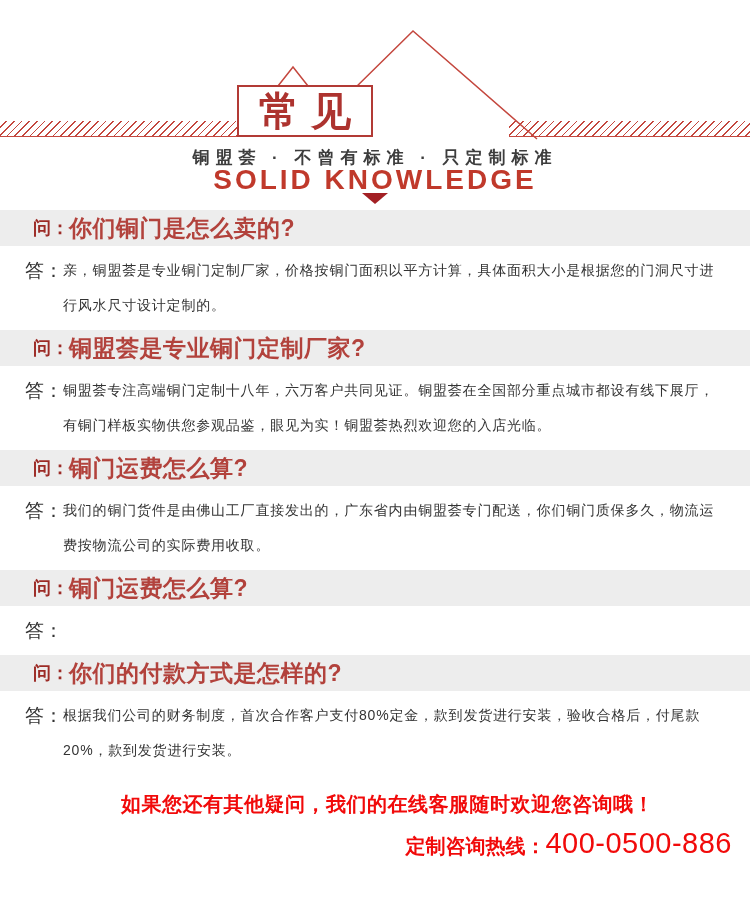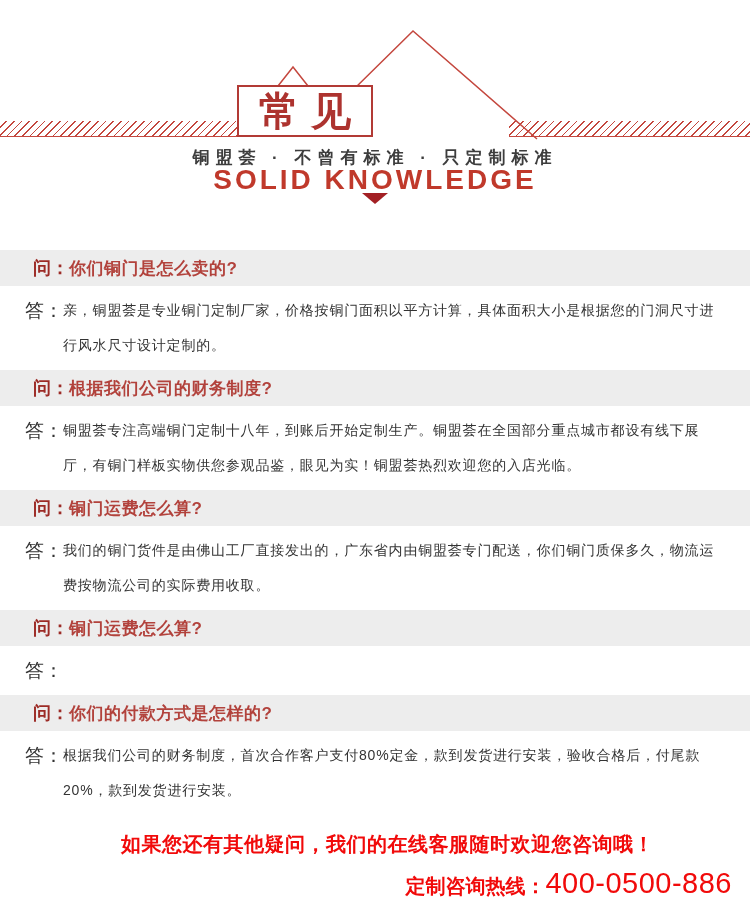--- a/index.html
+++ b/index.html
@@ -1,21 +1,21 @@
 <!DOCTYPE html>
 <html lang="zh" style="--banner-red: #a32024; --box-border: #b23a35; --title-red: #ad332f; --line-red: #c4473e; --tagline-red: #c0392b; --question-label-red: #9c2b26; --question-red: #b2423c; --bar-gray: #ededed; --text-dark: #333333; --subtitle-dark: #3d3d3d; --footer-red: #f10a0a;"><head>
 <meta charset="utf-8">
 <style>
   * { box-sizing: border-box; }
   html, body { margin: 0; padding: 0; background: #fff; }
   body { font-family: "Liberation Sans", "DejaVu Sans", sans-serif; }
   .page { position: relative; width: 750px; height: 912px; margin: 0 auto; background: #fff; overflow: hidden; }
 
   
-  .hero { position: relative; height: 250px; border-radius: 28px; }
+  .hero { position: relative; height: 210px; border-radius: 28px; }
   .hatch {
     position: absolute; top: 121px; height: 16px; z-index: 1;
     background: repeating-linear-gradient(135deg, transparent 0, transparent 4.2px,
                 var(--line-red,#c4473e) 4.2px, var(--line-red,#c4473e) 5.4px);
     border-bottom: 1.5px solid var(--line-red,#c4473e);
   }
   .hatch-left  { left: 0; width: 237px; }
   .hatch-right { left: 509px; width: 241px; }
   .mountains { position: absolute; left: 0; top: 0; z-index: 2; }
   .title-row { position: absolute; top: 85px; left: 237px; display: flex; z-index: 3; }
@@ -39,21 +39,21 @@
     border-left: 13px solid transparent; border-right: 13px solid transparent;
     border-top: 11px solid var(--banner-red,#a32024);
   }
 
   
   .q-bar {
     background: var(--bar-gray,#ededed); height: 36px;
     display: flex; align-items: center; padding-left: 33px;
   }
   .q-label { color: var(--question-label-red,#9c2b26); font-weight: bold; font-size: 18px; flex: none; }
-  .q-text  { color: var(--question-red,#b2423c); font-weight: bold; font-size: 17px; letter-spacing: 0.5px; text-align: center; }
+  .q-text  { color: var(--question-red,#b2423c); font-weight: bold; font-size: 23px; letter-spacing: 0.5px; text-align: center; }
   .answer  { display: flex; padding: 7px 34px 7px 25px; }
   .a-label { font-size: 19px; color: var(--text-dark,#333); line-height: 35px; flex: none; }
   .a-text  { font-size: 14px; color: var(--text-dark,#333); line-height: 35px; letter-spacing: 0.8px; }
 
   
   .footer { margin-top: 16px; }
   .cta { margin: 0; text-align: center; color: var(--footer-red,#f10a0a); font-size: 20px; font-weight: bold; letter-spacing: 0.5px; padding-left: 25px; }
   .hotline { margin: 9px 0 0 0; text-align: right; padding-right: 18px; color: var(--footer-red,#f10a0a); }
   .hotline-label  { font-size: 20px; font-weight: bold; }
   .hotline-number { font-size: 29px; font-weight: 500; letter-spacing: 0.5px; }
@@ -89,25 +89,25 @@
         </div>
         <div class="answer">
           <span class="a-label">答：</span>
           <div class="a-text">亲，铜盟荟是专业铜门定制厂家，价格按铜门面积以平方计算，具体面积大小是根据您的门洞尺寸进行风水尺寸设计定制的。</div>
         </div>
       </section>
 
       <section class="faq-item">
         <div class="q-bar">
           <span class="q-label">问：</span>
-          <span class="q-text">根据我们公司的财务制度?</span>
+          <span class="q-text">铜盟荟是专业铜门定制厂家?</span>
         </div>
         <div class="answer">
           <span class="a-label">答：</span>
-          <div class="a-text">铜盟荟专注高端铜门定制十八年，到账后开始定制生产。铜盟荟在全国部分重点城市都设有线下展厅，有铜门样板实物供您参观品鉴，眼见为实！铜盟荟热烈欢迎您的入店光临。</div>
+          <div class="a-text">铜盟荟专注高端铜门定制十八年，六万客户共同见证。铜盟荟在全国部分重点城市都设有线下展厅，有铜门样板实物供您参观品鉴，眼见为实！铜盟荟热烈欢迎您的入店光临。</div>
         </div>
       </section>
 
       <section class="faq-item">
         <div class="q-bar">
           <span class="q-label">问：</span>
           <span class="q-text">铜门运费怎么算?</span>
         </div>
         <div class="answer">
           <span class="a-label">答：</span>

